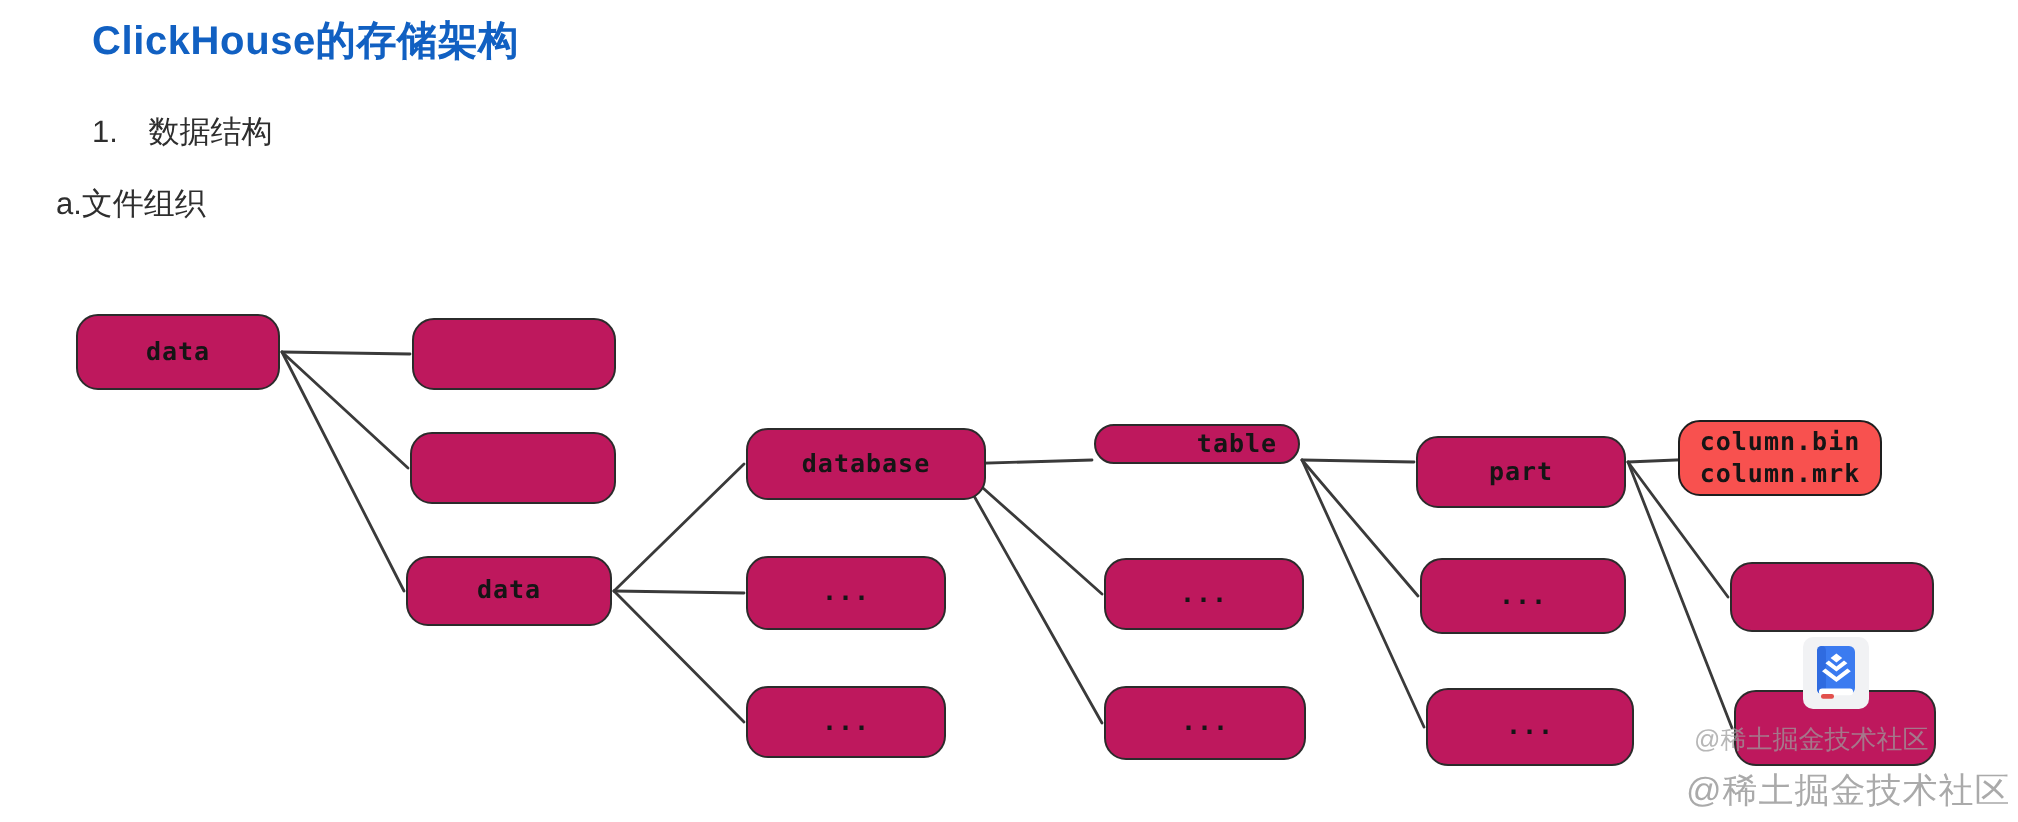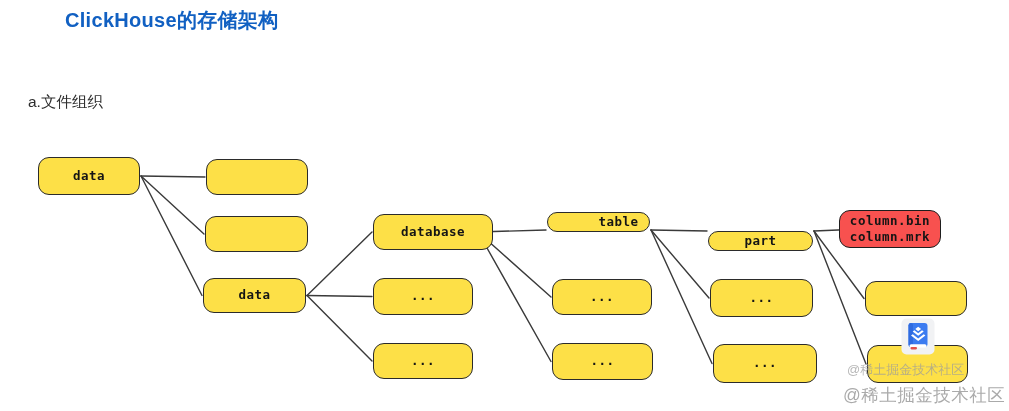--- a/index.html
+++ b/index.html
@@ -9,38 +9,38 @@
     font-family: "Liberation Sans", sans-serif;
     color: var(--text, #2b2b2b);
   }
   .page {
     position: relative; width: 1009px; height: 411px;
     background: #fff; overflow: hidden;
   }
   .title {
     position: absolute; left: 46px; top: 7px;
     font-size: 20px; font-weight: bold;
-    color: var(--accent, #1160c2); letter-spacing: 0.3px; margin-left: 19px;
+    color: var(--accent, #1160c2); letter-spacing: 0.3px;
   }
   .list-item {
     position: absolute; left: 46px; top: 56px;
     font-size: 15.5px; color: var(--text, #2e2e2e);
   }
   .list-item .num { display: inline-block; margin-right: 11px; }
   .section-label {
     position: absolute; left: 28px; top: 92px;
     font-size: 15.5px; color: var(--text, #2e2e2e);
   }
   .diagram { position: absolute; left: 0; top: 0; width: 1009px; height: 411px; }
   svg.edges { position: absolute; left: 0; top: 0; }
   svg.edges line { stroke: var(--edge, #3a3a3a); stroke-width: 1.4; stroke-linecap: round; }
   .node {
     position: absolute;
     border: 1.7px solid var(--node-border, #2b2b2b);
-    border-radius: 11px; background: #fde047;
+    border-radius: 11px; background: #be185d;
     display: flex; align-items: center; justify-content: center;
     font-family: "DejaVu Sans Mono", monospace;
     font-size: 12.5px; font-weight: 600; color: #151515;
     white-space: pre-line; text-align: center; line-height: 1.3;
     letter-spacing: 0.5px;
   }
   .node-red { background: var(--node-red-bg, #f8514f); border-color: #1e1e1e; }
   .wm {
     position: absolute; white-space: nowrap;
     color: var(--watermark, #9c9c9c);
@@ -50,20 +50,24 @@
   .wm-large { left: 843px; top: 383px; font-size: 17.5px; opacity: 0.85; letter-spacing: 0.5px; }
   .book-icon { position: absolute; left: 901px; top: 318px; width: 34px; height: 37px; }
 </style>
 </head>
 <body>
 
 <div class="page">
 
   <h1 class="title">ClickHouse的存储架构</h1>
 
+  <div class="list-item">
+    <span class="num">1.</span>
+    <span>数据结构</span>
+  </div>
 
   <div class="section-label">a.文件组织</div>
 
   <div class="diagram">
     <svg class="edges" id="edges" width="1009" height="411" viewBox="0 0 1009 411">
         <line x1="141" y1="176" x2="205" y2="177"></line>
         <line x1="141" y1="176" x2="204" y2="234"></line>
         <line x1="141" y1="176" x2="202" y2="295.5"></line>
         <line x1="307" y1="295.5" x2="372" y2="232"></line>
         <line x1="307" y1="295.5" x2="372" y2="296.5"></line>
@@ -83,21 +87,21 @@
         <div class="node" style="left: 38px; top: 157px; width: 102px; height: 38px;">data</div>
         <div class="node" style="left: 206px; top: 159px; width: 102px; height: 36px;"></div>
         <div class="node" style="left: 205px; top: 216px; width: 103px; height: 36px;"></div>
         <div class="node" style="left: 203px; top: 278px; width: 103px; height: 35px;">data</div>
         <div class="node" style="left: 373px; top: 214px; width: 120px; height: 36px;">database</div>
         <div class="node" style="left: 373px; top: 278px; width: 100px; height: 37px;">...</div>
         <div class="node" style="left: 373px; top: 343px; width: 100px; height: 36px;">...</div>
         <div class="node" style="left: 547px; top: 212px; width: 103px; height: 20px; padding-left: 40px;">table</div>
         <div class="node" style="left: 552px; top: 279px; width: 100px; height: 36px;">...</div>
         <div class="node" style="left: 552px; top: 343px; width: 101px; height: 37px;">...</div>
-        <div class="node" style="left: 708px; top: 231px; width: 105px; height: 20px;">part</div>
+        <div class="node" style="left: 708px; top: 218px; width: 105px; height: 36px;">part</div>
         <div class="node" style="left: 710px; top: 279px; width: 103px; height: 38px;">...</div>
         <div class="node" style="left: 713px; top: 344px; width: 104px; height: 39px;">...</div>
         <div class="node node-red" style="left: 839px; top: 210px; width: 102px; height: 38px;">column.bin
 column.mrk</div>
         <div class="node" style="left: 865px; top: 281px; width: 102px; height: 35px;"></div>
         <div class="node" style="left: 867px; top: 345px; width: 101px; height: 38px;"></div>
       </div>
 
     <div class="book-icon">
       <svg width="34" height="37" viewBox="0 0 34 37">

